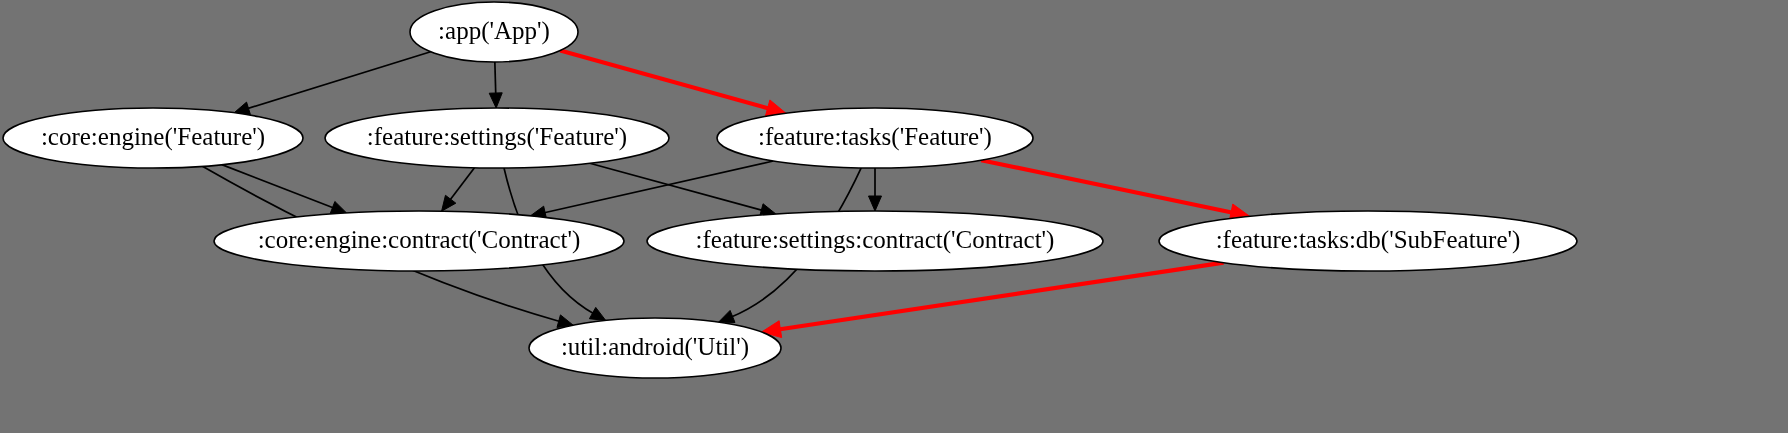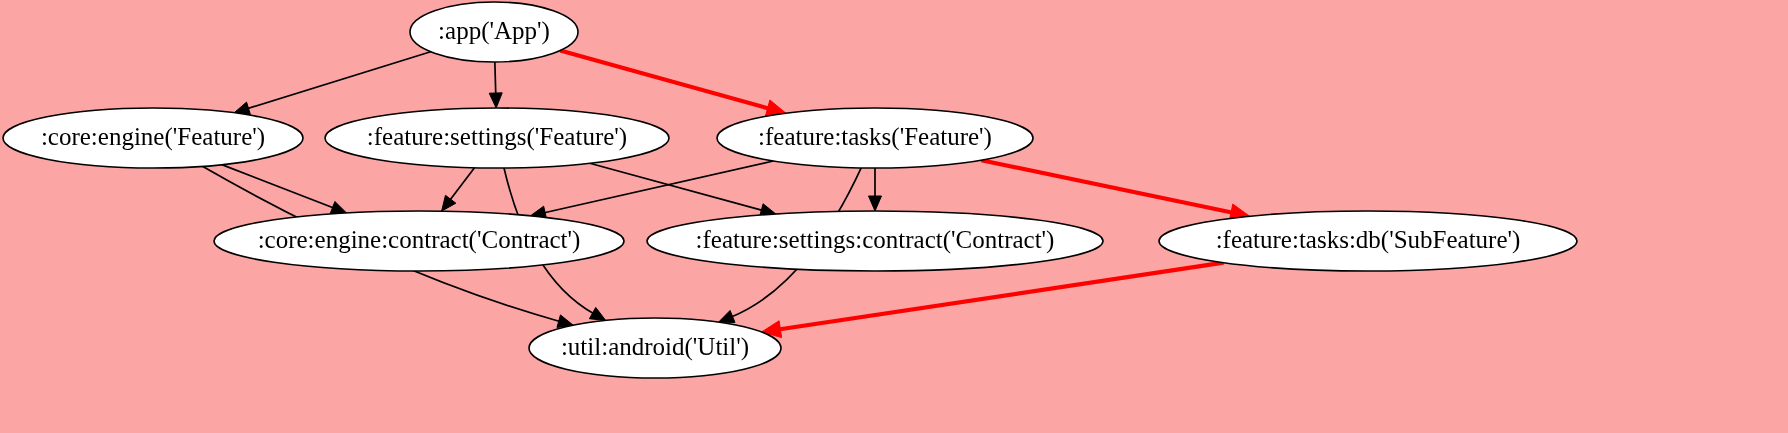--- a/index.html
+++ b/index.html
@@ -1,19 +1,19 @@
 <!DOCTYPE html>
 <html><head>
 <meta charset="utf-8">
 <style>
   html,body{margin:0;padding:0;background:#ffffff;}
   #stage{
     position:relative;
     width:1788px;height:433px;
-    background:#fca5a5;
+    background:#737373;
     overflow:hidden;
     font-family:"Liberation Serif", serif;
   }
   #graph-svg{position:absolute;left:0;top:0;width:1788px;height:433px;}
   .node-ellipse{fill:#ffffff;stroke:#000000;stroke-width:1.6;}
   .node-label{
     font-family:"Liberation Serif", serif;
     font-size:25px;
     fill:#000000;
     text-anchor:middle;

